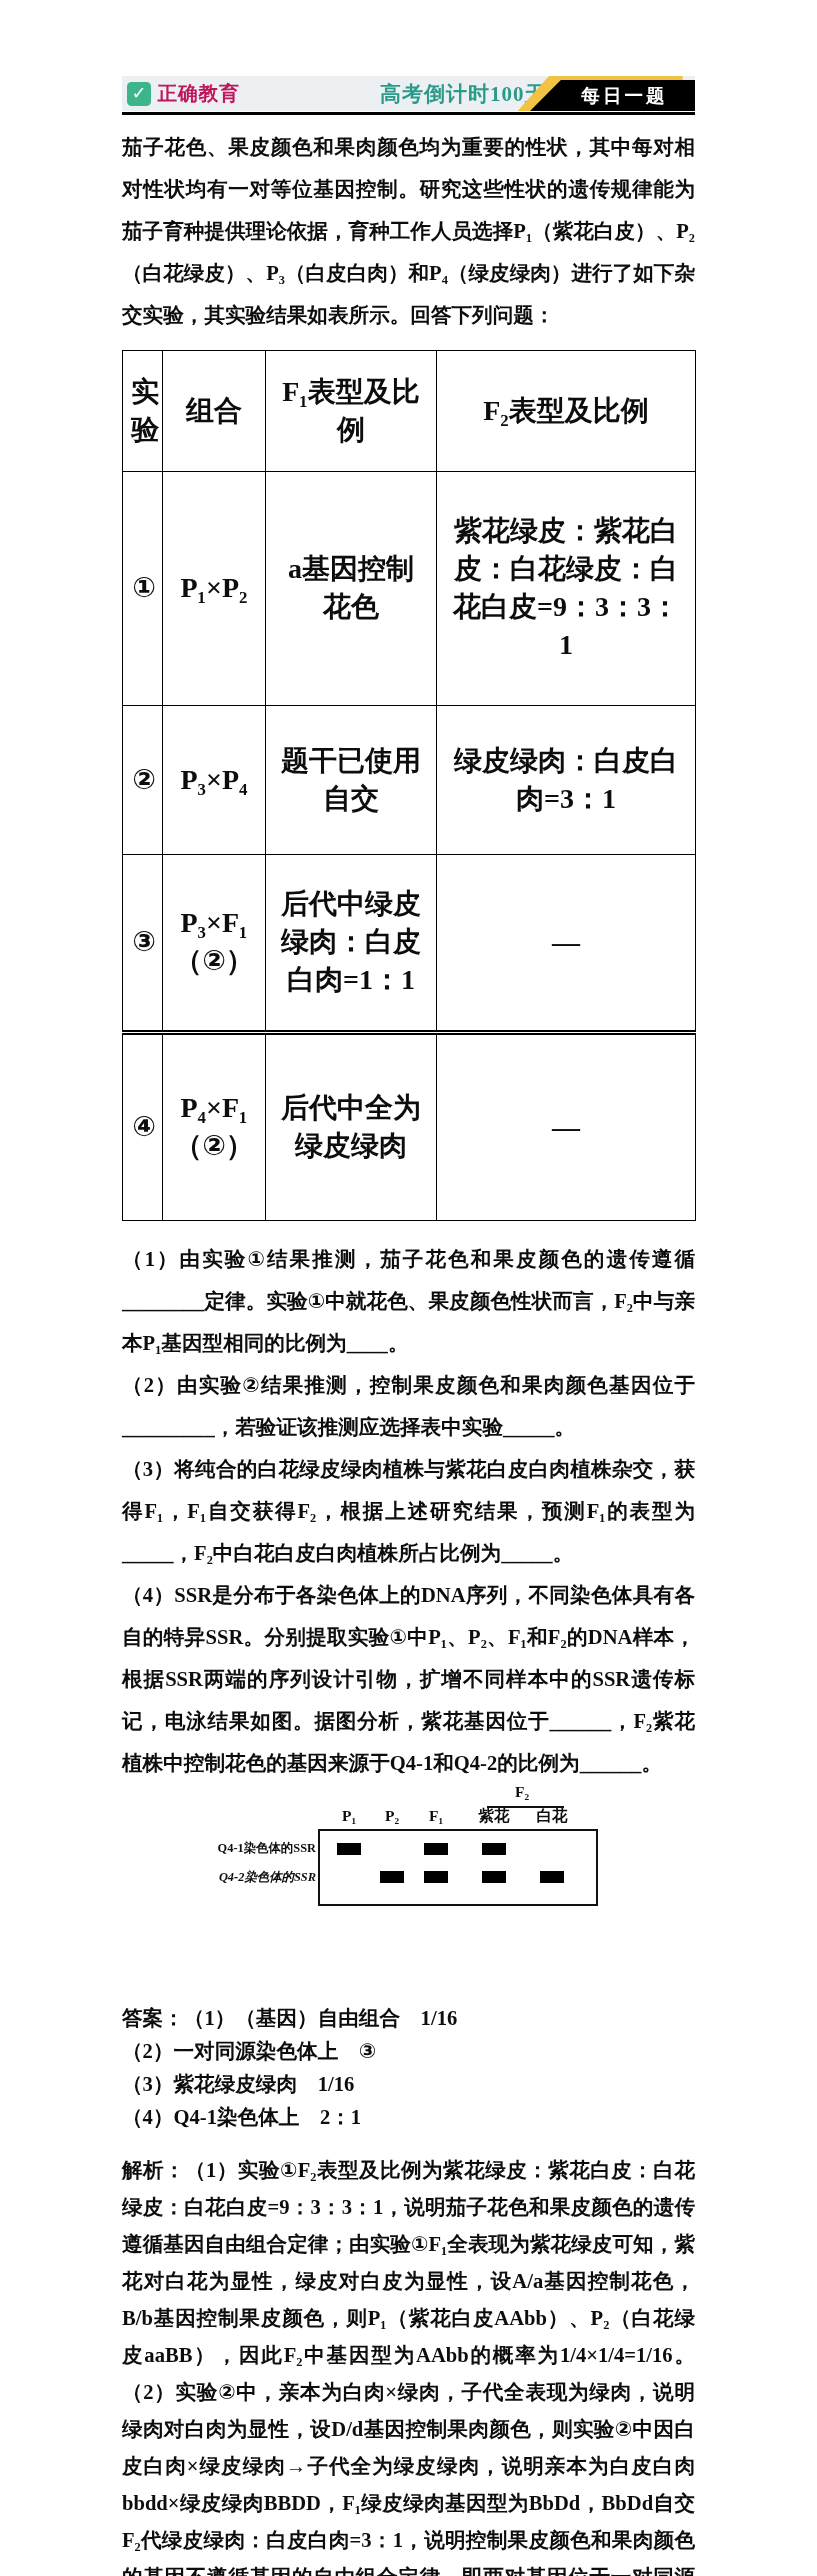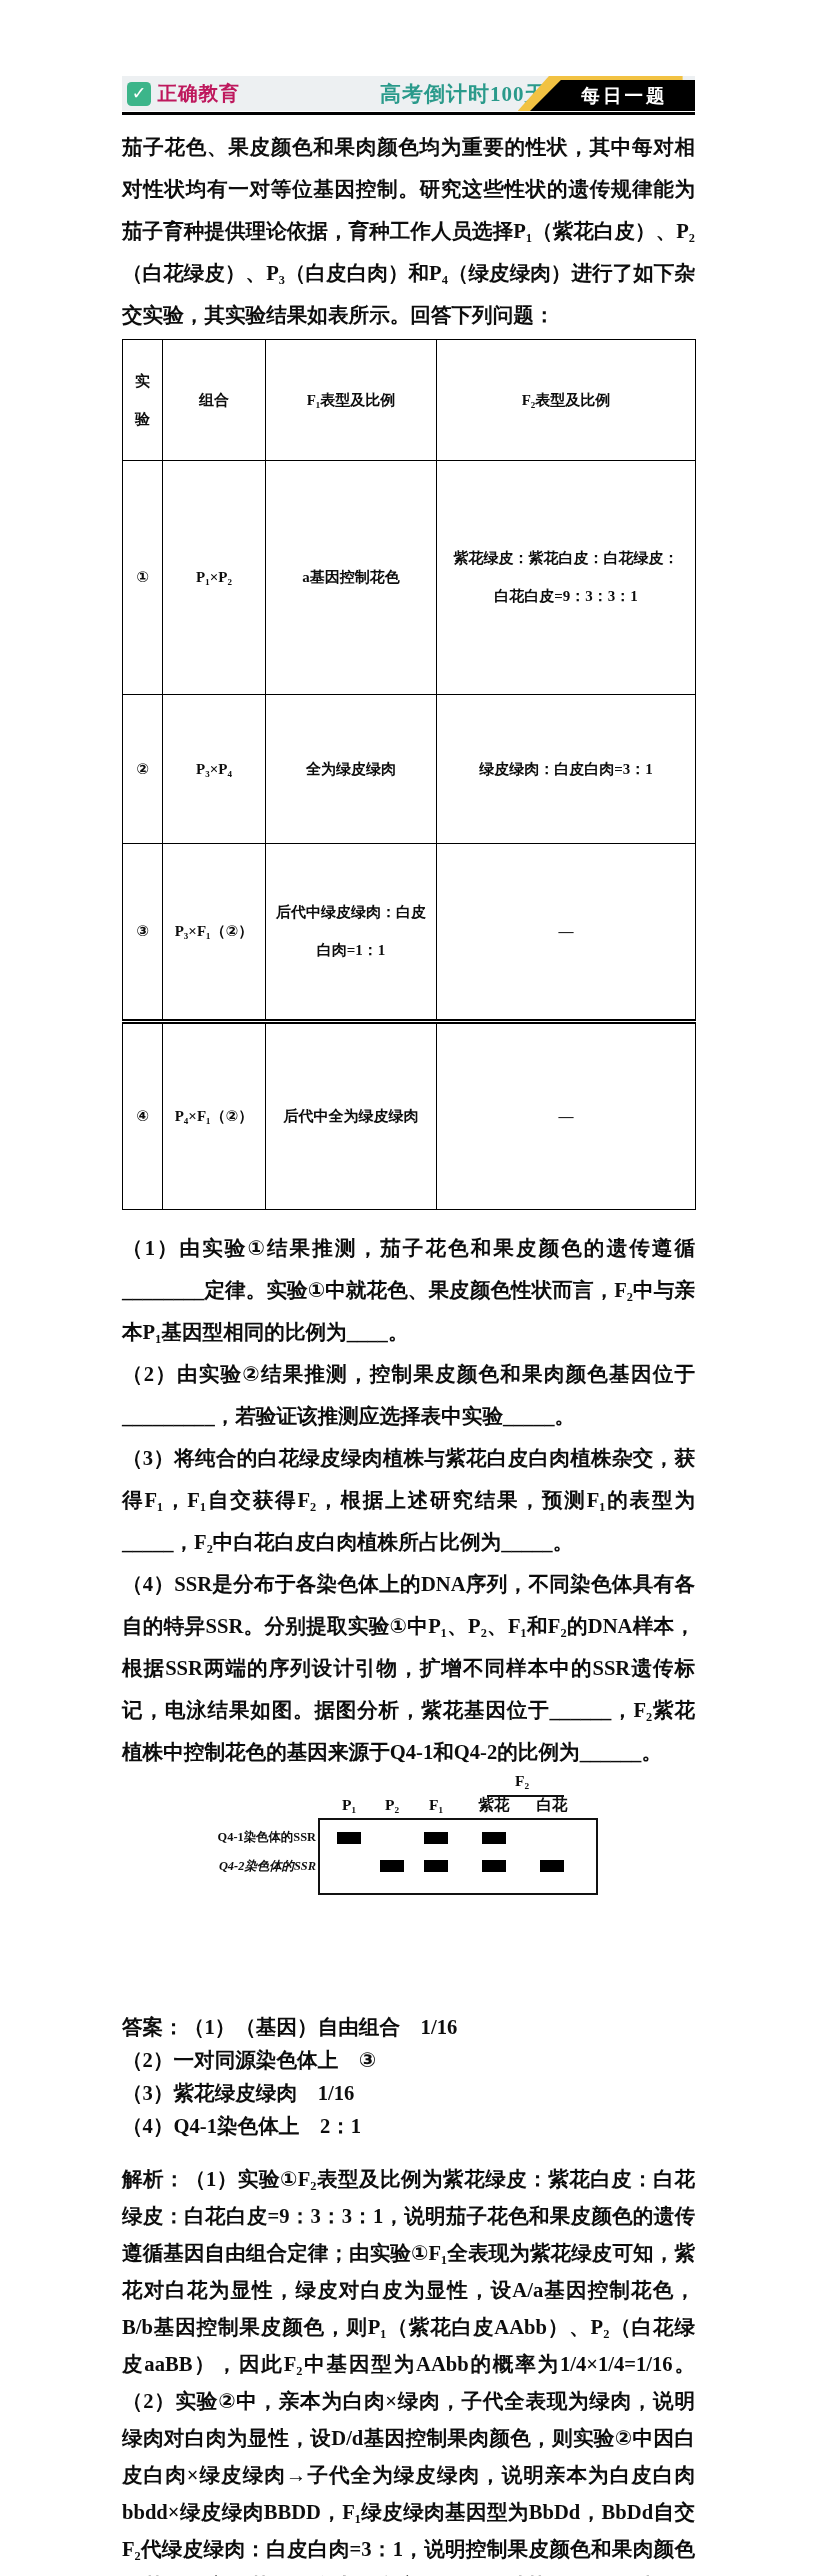--- a/index.html
+++ b/index.html
@@ -65,25 +65,25 @@
     font-size:20.6px; font-weight:700; line-height:42px;
     text-align:justify; text-justify:inter-ideograph;
     margin:0;
   }
   .intro { margin-top:11.3px; }
   .questions { margin-top:17.5px; }
   .questions p { margin:0; }
 
   
   table.exp-table {
-    margin-top:3px;
+    margin-top:14px;
     border-collapse:collapse;
     table-layout:fixed;
     width:573px;
-    font-size:15px; font-weight:700;
+    font-size:28px; font-weight:700;
   }
   table.exp-table th, table.exp-table td {
     border:1.5px solid #000;
     text-align:center; vertical-align:middle;
     line-height:38px; padding:2.1px 9.3px;
     font-weight:700;
     word-break:break-all;
   }
   table.exp-table tr.hrow  { height:121px; }
   table.exp-table tr.row1  { height:234px; }
@@ -112,21 +112,21 @@
     text-align:center; font-size:15.5px; font-weight:700; line-height:20.6px;
   }
   .gel-f2-line { position:absolute; left:365px; top:16.5px; width:77px; height:2.1px; background:#111; }
   .gel-row-label {
     position:absolute; left:72px; width:122px; text-align:right;
     font-size:12.4px; font-weight:700; line-height:17.5px;
   }
   .gel-band { position:absolute; width:24px; height:12.4px; background:#000; }
 
   
-  .answers { margin-top:77px; }
+  .answers { margin-top:57px; }
   .answers p { margin:0; font-size:20.6px; font-weight:700; line-height:33px; }
   .analysis {
     margin-top:18.5px; font-size:20.6px; font-weight:700; line-height:37px;
     text-align:justify; text-justify:inter-ideograph;
   }
 </style>
 </head>
 <body>
 
 <div class="page">
@@ -165,21 +165,21 @@
       </tr>
       <tr class="row1">
         <td>①</td>
         <td>P₁×P₂</td>
         <td>a基因控制花色</td>
         <td>紫花绿皮：紫花白皮：白花绿皮：白花白皮=9：3：3：1</td>
       </tr>
       <tr class="row2">
         <td>②</td>
         <td>P₃×P₄</td>
-        <td>全为绿皮绿肉</td>
+        <td>题干已使用自交</td>
         <td>绿皮绿肉：白皮白肉=3：1</td>
       </tr>
       <tr class="row3">
         <td>③</td>
         <td>P₃×F₁（②）</td>
         <td>后代中绿皮绿肉：白皮白肉=1：1</td>
         <td>—</td>
       </tr>
       <tr class="row4">
         <td>④</td>

